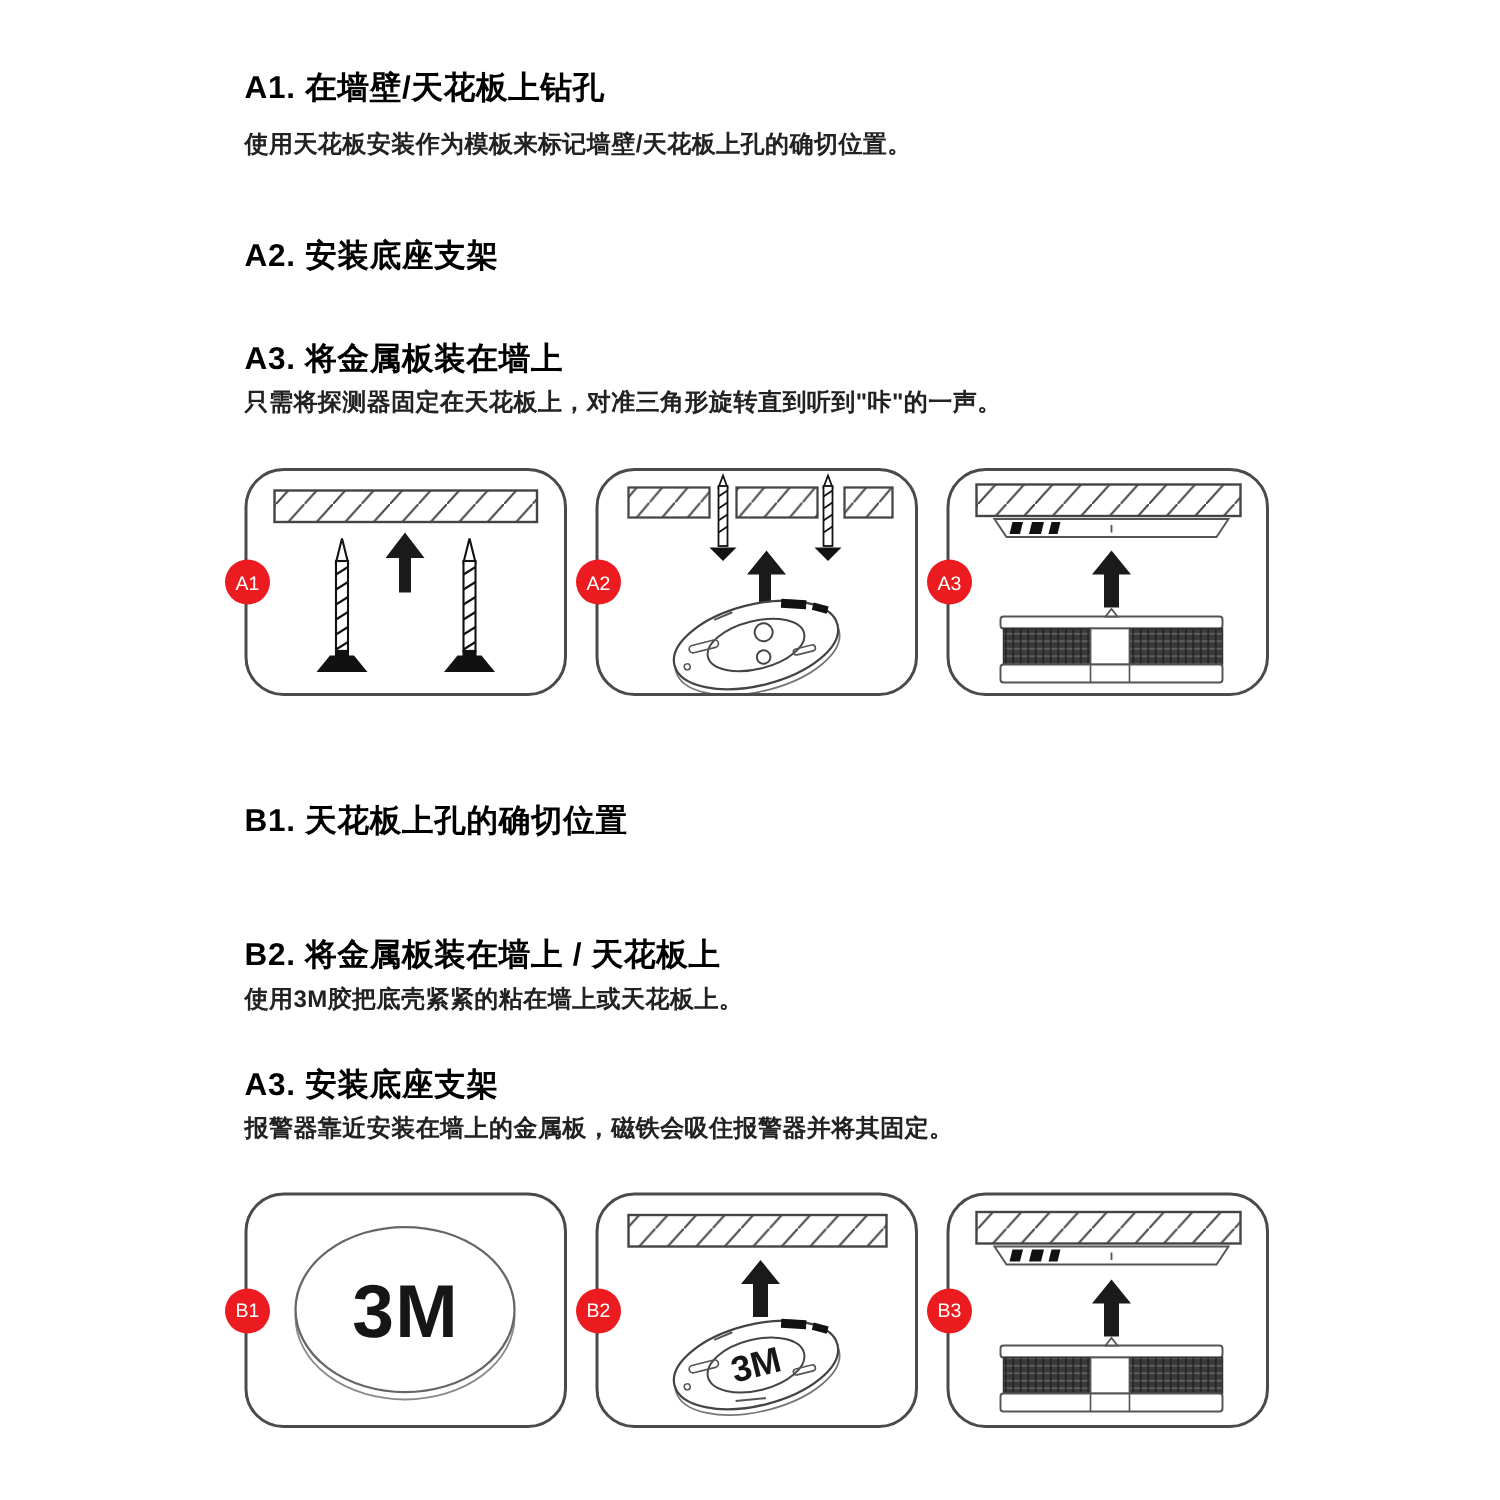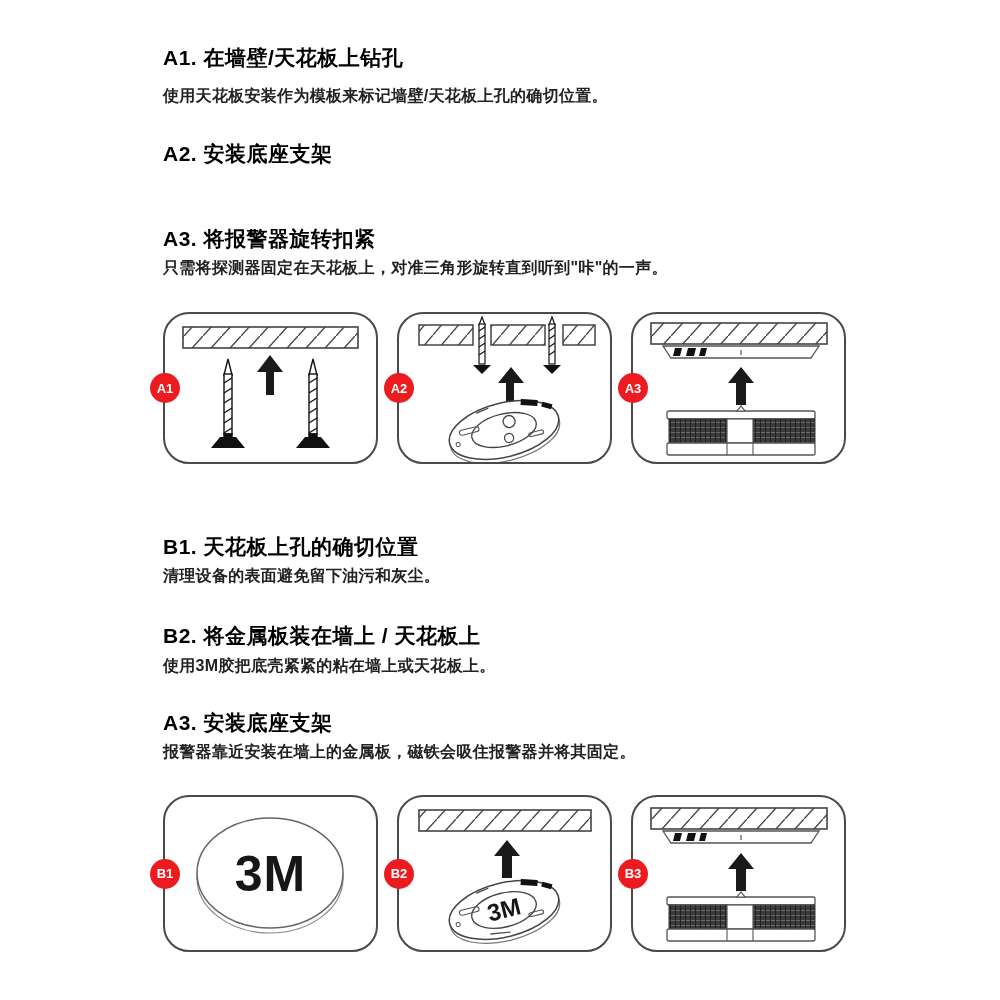--- a/index.html
+++ b/index.html
@@ -4,35 +4,35 @@
 <style>
   html,body{margin:0;padding:0;background:#ffffff;}
   body{font-family:"Liberation Sans","DejaVu Sans",sans-serif;}
   .page{position:relative;width:1000px;height:1000px;background:#ffffff;overflow:hidden;padding-left:30px;}
   .sec-title{position:absolute;left:163px;font-size:21px;font-weight:700;color:#000;letter-spacing:0.5px;white-space:nowrap;}
   .sec-body{position:absolute;left:163px;font-size:16px;font-weight:700;color:#222;letter-spacing:0.3px;white-space:nowrap;}
   .fig-row{position:absolute;left:163px;display:flex;gap:19px;}
   .fig-box{position:relative;width:211px;height:148px;border:2px solid #4a4a4a;border-radius:26px;background:#fff;}
   .fig-box svg{display:block;width:100%;height:100%;}
   .badge{position:absolute;left:-15px;top:50%;transform:translateY(-50%);width:30px;height:30px;border-radius:50%;
-         background:#ec1b20;color:#ffffff;font-size:13px;font-weight:700;display:flex;align-items:center;justify-content:center;}
+         background:#ec1b20;color:#ffffff;font-size:13px;font-weight:400;display:flex;align-items:center;justify-content:center;}
   .pad3m{position:absolute;left:0;top:0;width:100%;height:100%;display:flex;align-items:center;justify-content:center;
          font-size:50px;font-weight:700;color:#161616;letter-spacing:1px;pointer-events:none;}
 </style>
 </head>
 <body>
 
 <div class="page">
 
   <div class="sec-title" style="top:44px">A1. 在墙壁/天花板上钻孔</div>
   <div class="sec-body" style="top:86px">使用天花板安装作为模板来标记墙壁/天花板上孔的确切位置。</div>
 
-  <div class="sec-title" style="top:140px">A2. 安装底座支架</div>
-
-  <div class="sec-title" style="top:225px">A3. 将报警器旋转扣紧</div>
+  <div class="sec-title" style="top:156px">A2. 安装底座支架</div>
+
+  <div class="sec-title" style="top:225px">A3. 将金属板装在墙上</div>
   <div class="sec-body" style="top:258px">只需将探测器固定在天花板上，对准三角形旋转直到听到"咔"的一声。</div>
 
   <div class="fig-row" style="top:312px">
 
     <div class="fig-box">
       <svg viewBox="0 0 211 146">
         <defs>
           <pattern id="hatchA1" patternUnits="userSpaceOnUse" width="19" height="21">
             <line x1="0" y1="21" x2="19" y2="0" stroke="#444" stroke-width="1.4"></line>
           </pattern>
@@ -143,21 +143,20 @@
           <rect x="34" y="128" width="148" height="12" rx="2" fill="#fff" stroke="#555" stroke-width="1.3"></rect>
           <line x1="94" y1="128" x2="94" y2="140" stroke="#555" stroke-width="1.1"></line>
           <line x1="120" y1="128" x2="120" y2="140" stroke="#555" stroke-width="1.1"></line>
         </g>
       </svg>
       <div class="badge">A3</div>
     </div>
   </div>
 
   <div class="sec-title" style="top:533px">B1. 天花板上孔的确切位置</div>
-  <div class="sec-body" style="top:566px">清理设备的表面避免留下油污和灰尘。</div>
 
   <div class="sec-title" style="top:622px">B2. 将金属板装在墙上 / 天花板上</div>
   <div class="sec-body" style="top:656px">使用3M胶把底壳紧紧的粘在墙上或天花板上。</div>
 
   <div class="sec-title" style="top:709px">A3. 安装底座支架</div>
   <div class="sec-body" style="top:742px">报警器靠近安装在墙上的金属板，磁铁会吸住报警器并将其固定。</div>
 
   <div class="fig-row" style="top:795px">
 
     <div class="fig-box" style="height:153px">

